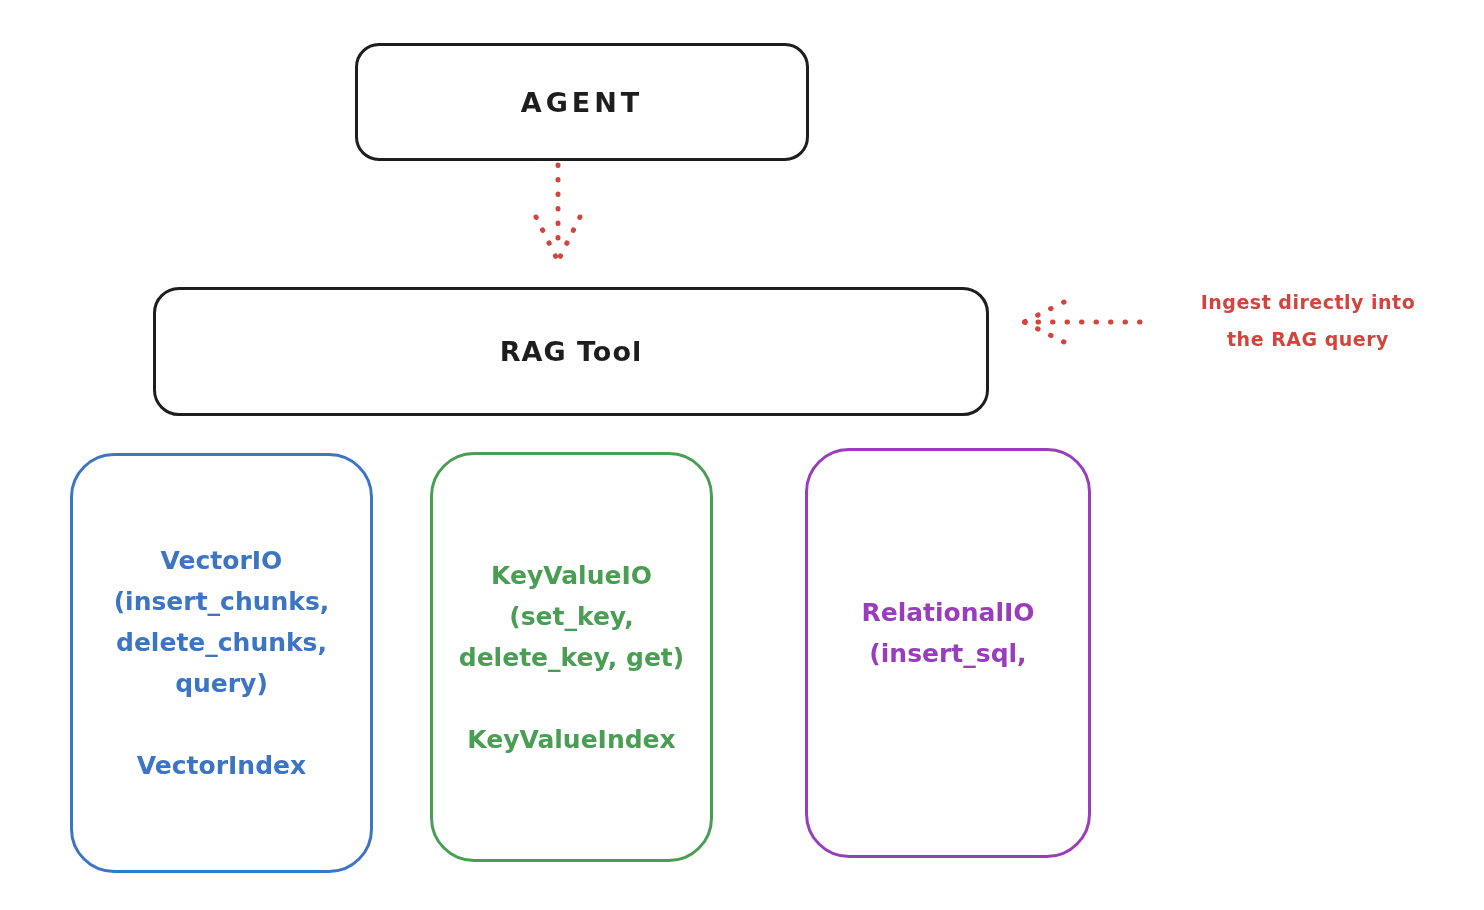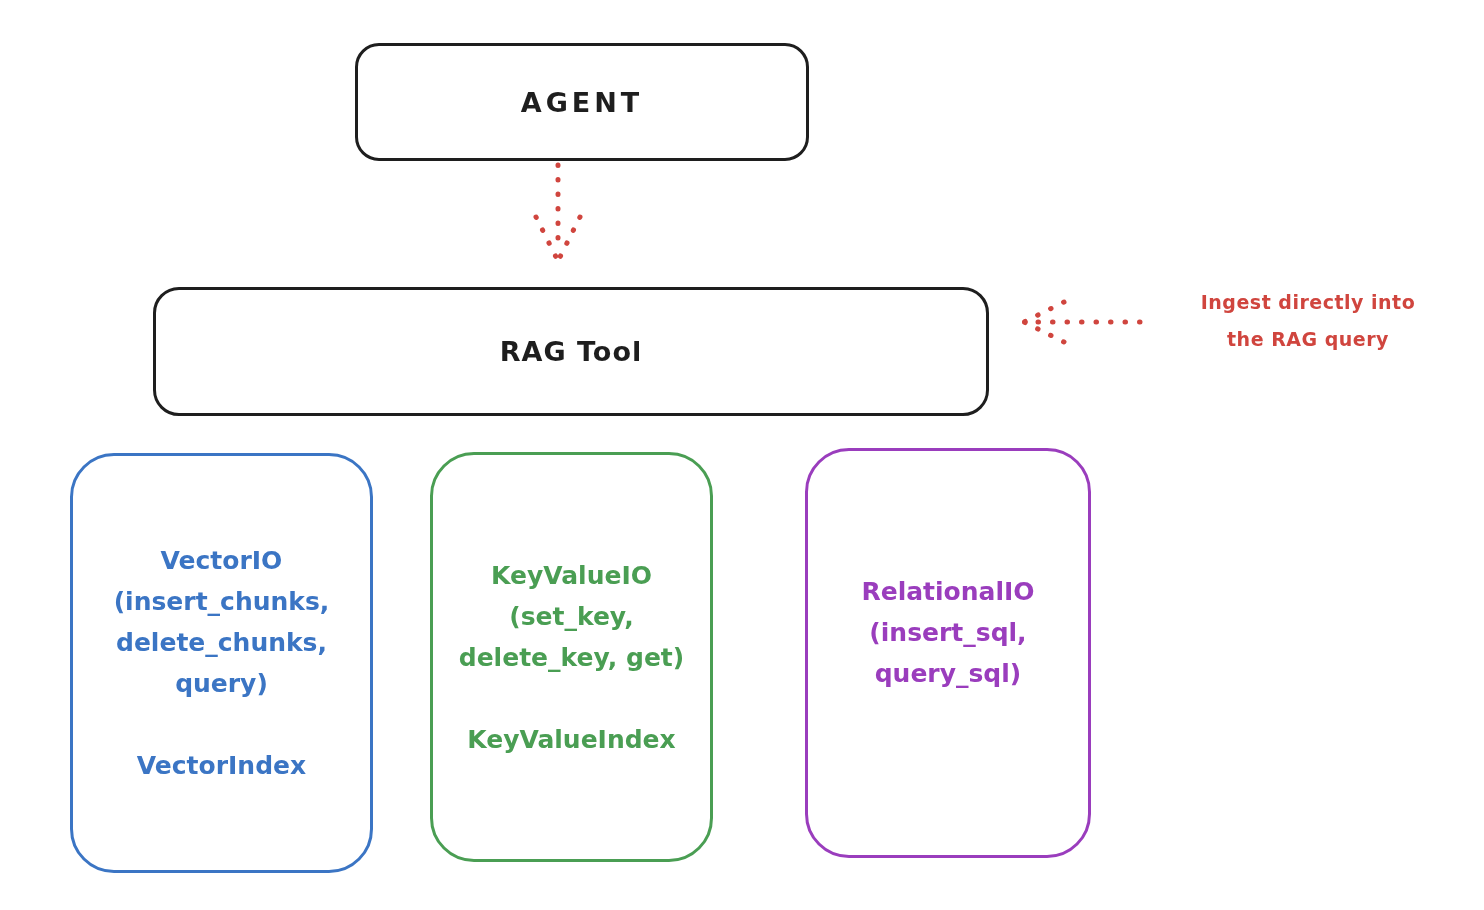--- a/index.html
+++ b/index.html
@@ -140,18 +140,17 @@
       <div>delete_key, get)</div>
       <div class="card-gap"></div>
       <div>KeyValueIndex</div>
     </div>
   </div>
 
   <div class="card card-relational">
     <div>
       <div>RelationalIO</div>
       <div>(insert_sql,</div>
-      <div>query_sql)</div>
       <div class="card-gap"></div>
     </div>
   </div>
 
 </div>
 
 </body></html>

